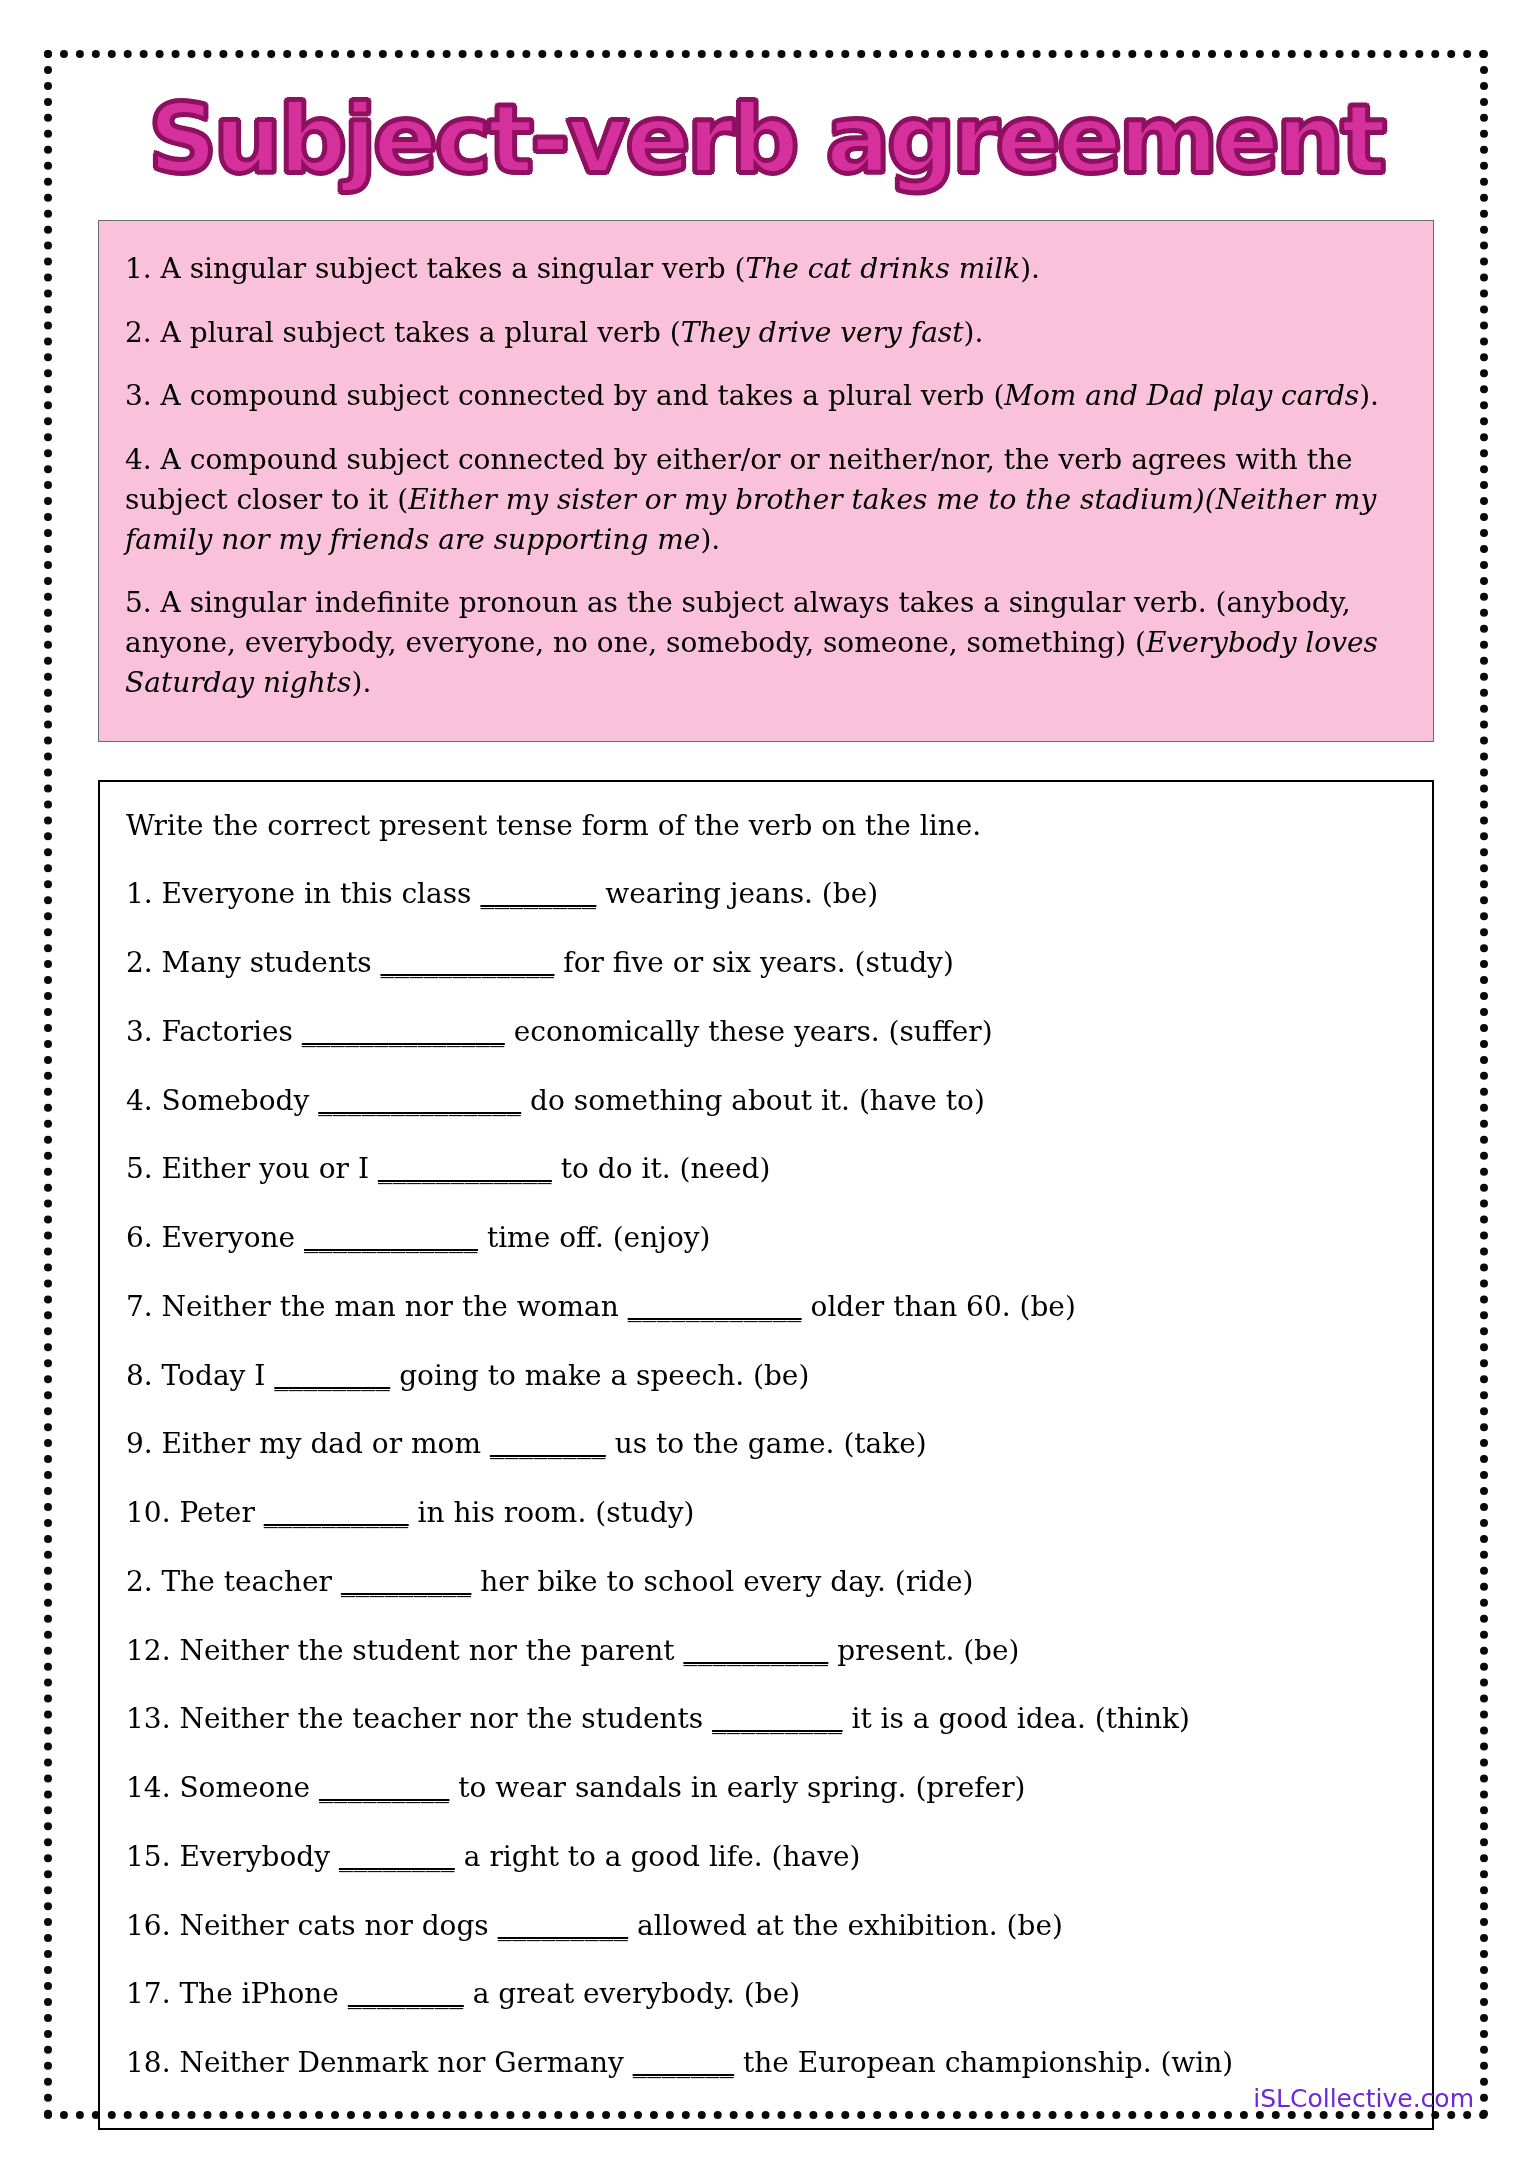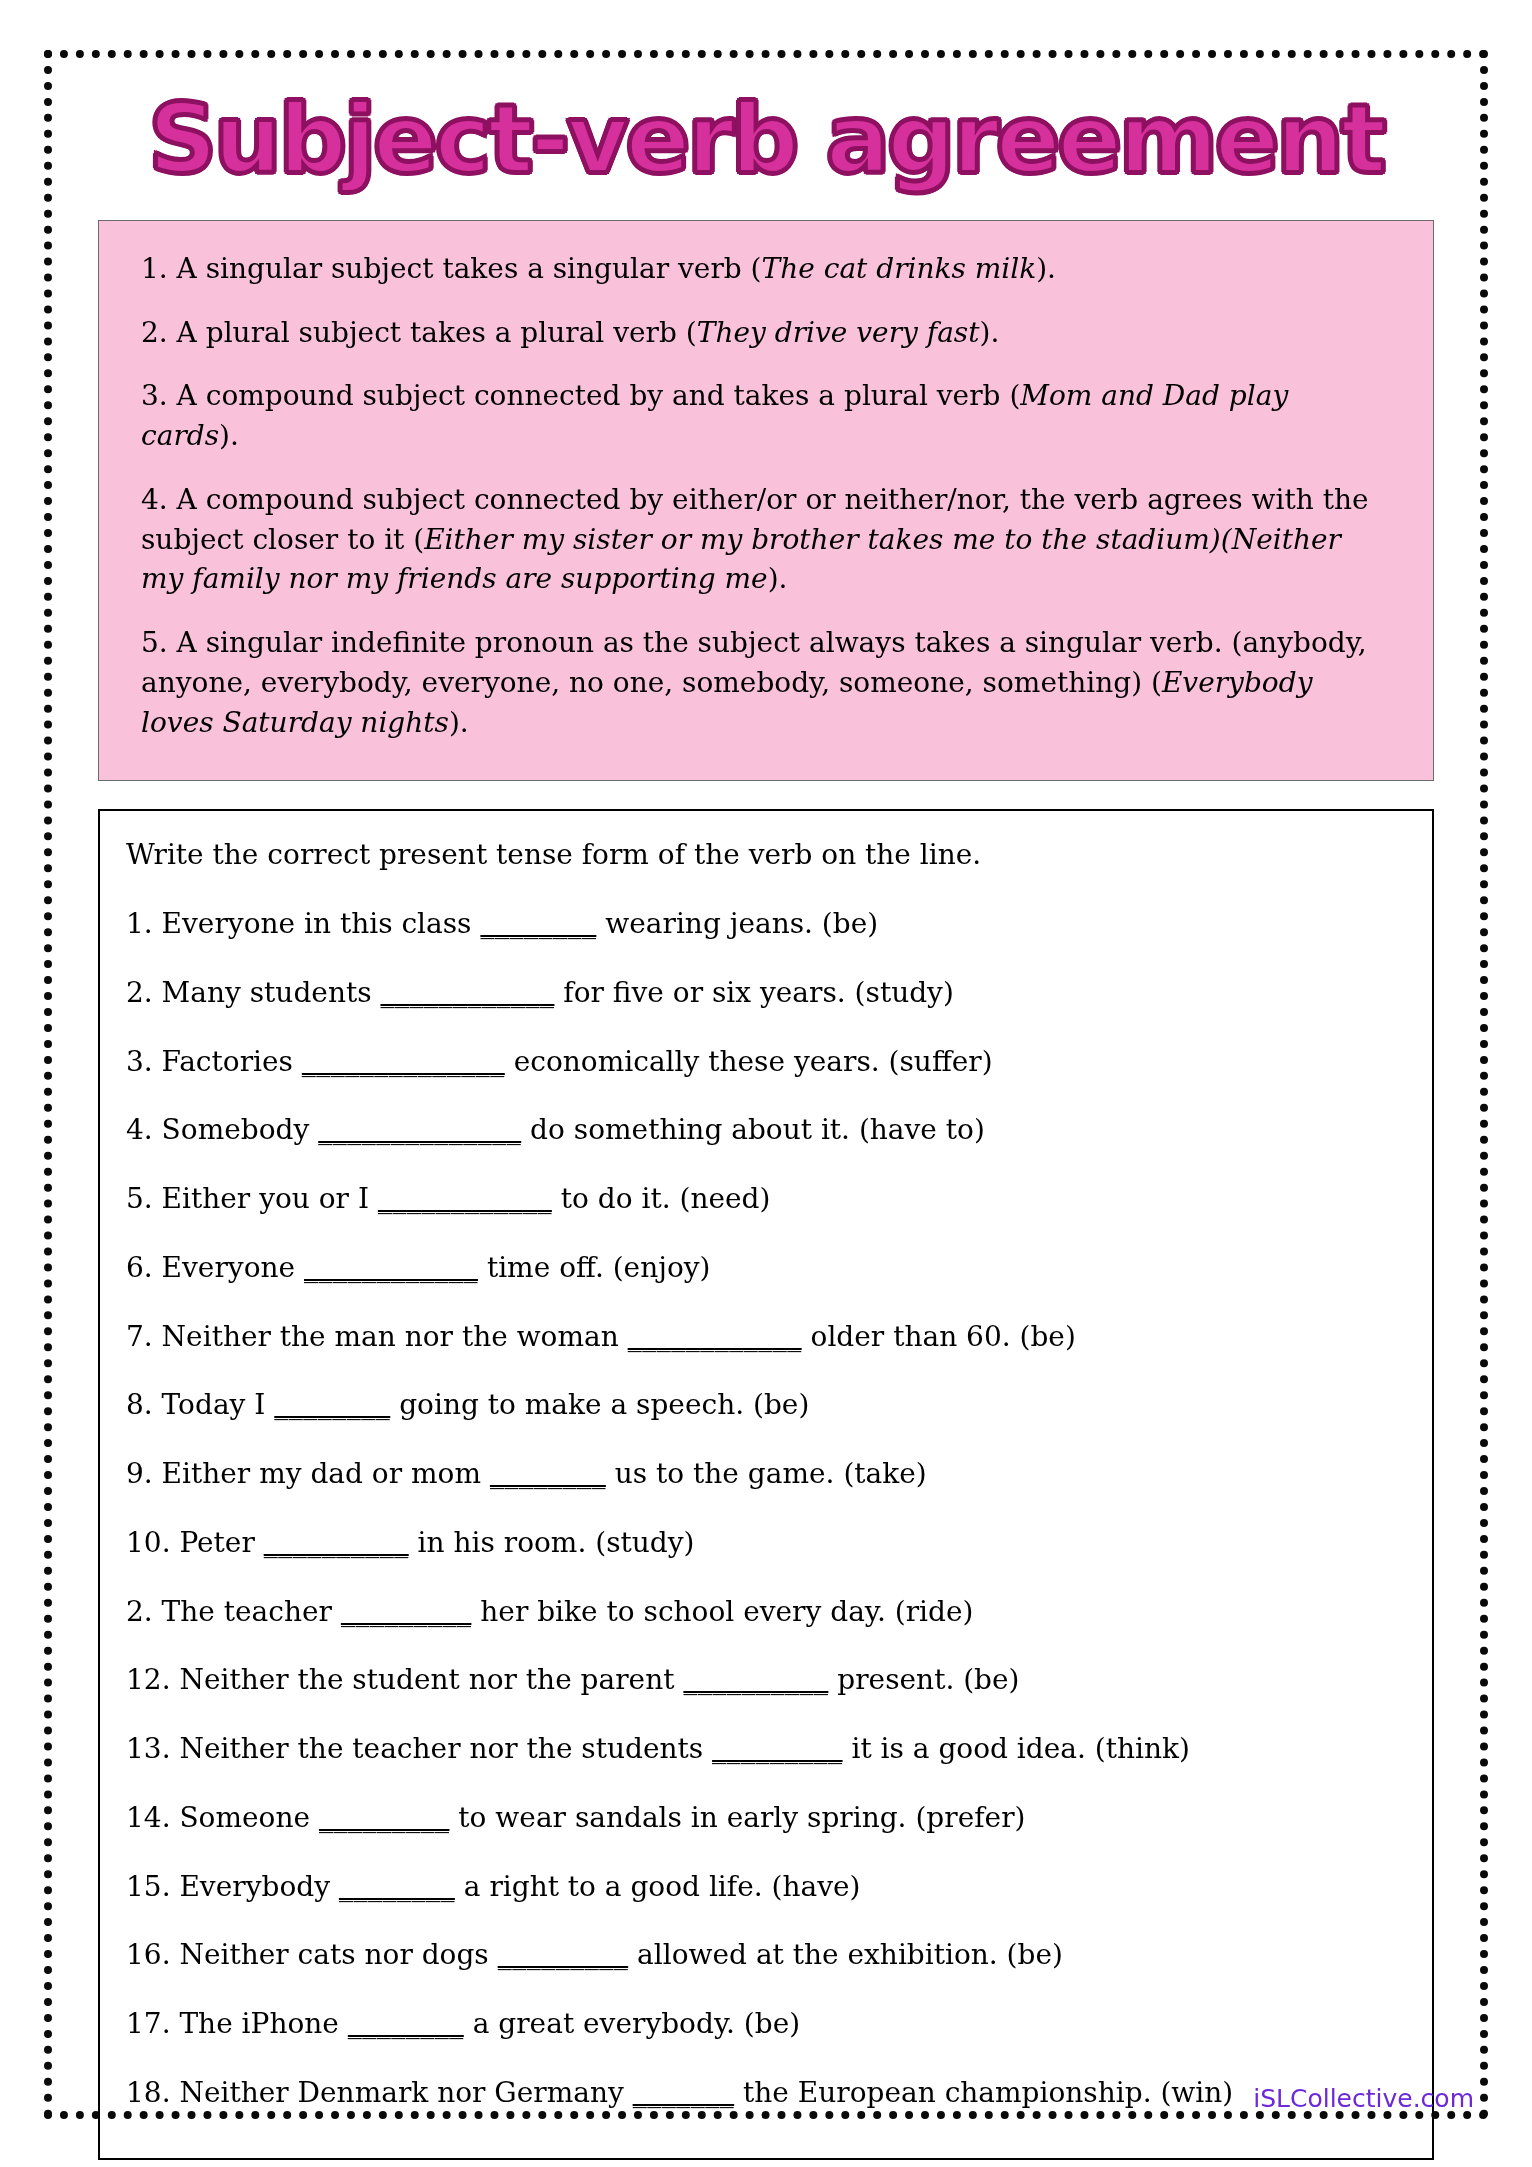--- a/index.html
+++ b/index.html
@@ -40,25 +40,25 @@
       2px -2px 0 var(--title-outline, #8e1060),
       -2px -2px 0 var(--title-outline, #8e1060);
   }
   .rules {
     background: var(--rules-bg, #f9c2da);
     border: 1px solid #6b6b6b;
     padding: 4px 26px 14px 26px;
     font-size: 28px;
     line-height: 1.42;
   }
-  .rule { margin: 24px 16px; }
+  .rule { margin: 24px 0; }
   .it { font-style: italic; }
   .exercise {
     border: 2px solid #000;
-    margin-top: 28px;
+    margin-top: 38px;
     padding: 6px 26px 16px 26px;
     font-size: 28px;
     line-height: 1.42;
   }
   .instruction { margin: 18px 0 28px 0; }
   .ex { margin: 29px 0; }
   .blank { letter-spacing: 0.5px; white-space: nowrap; text-decoration: underline; }
   .watermark {
     position: absolute;
     right: 6px; bottom: -2px;

